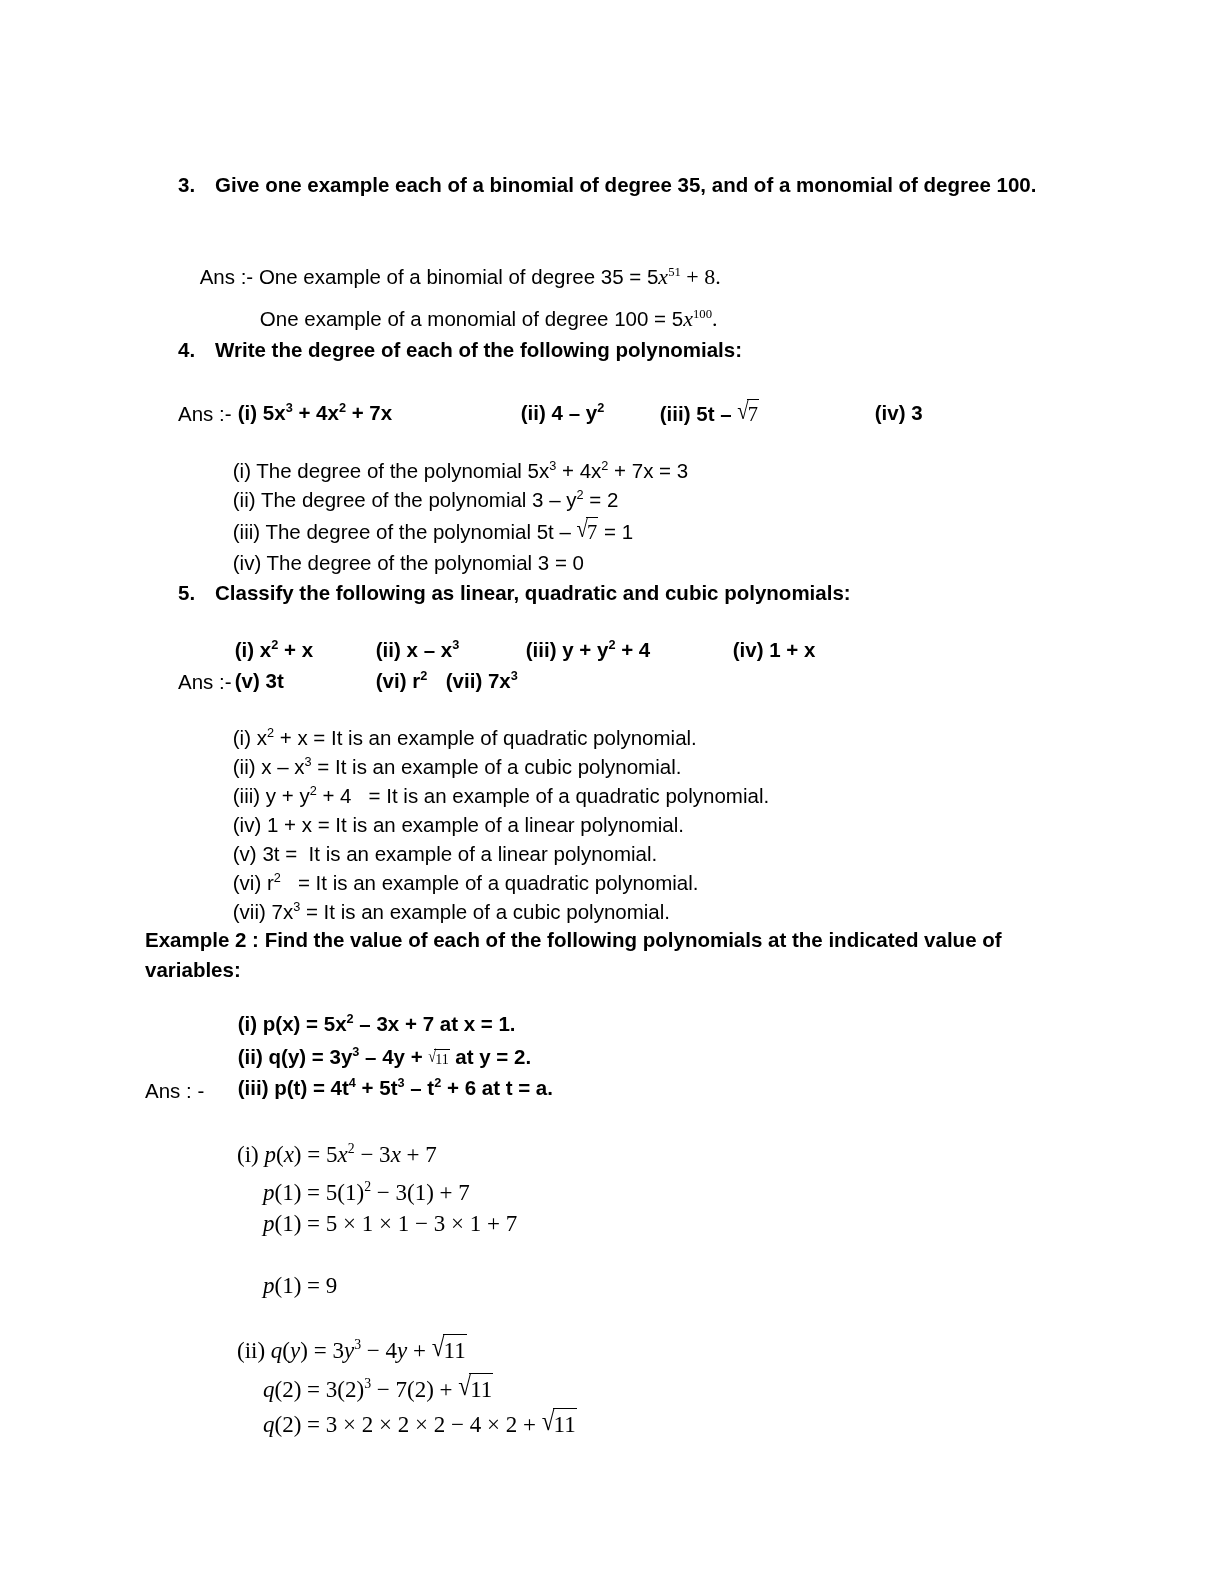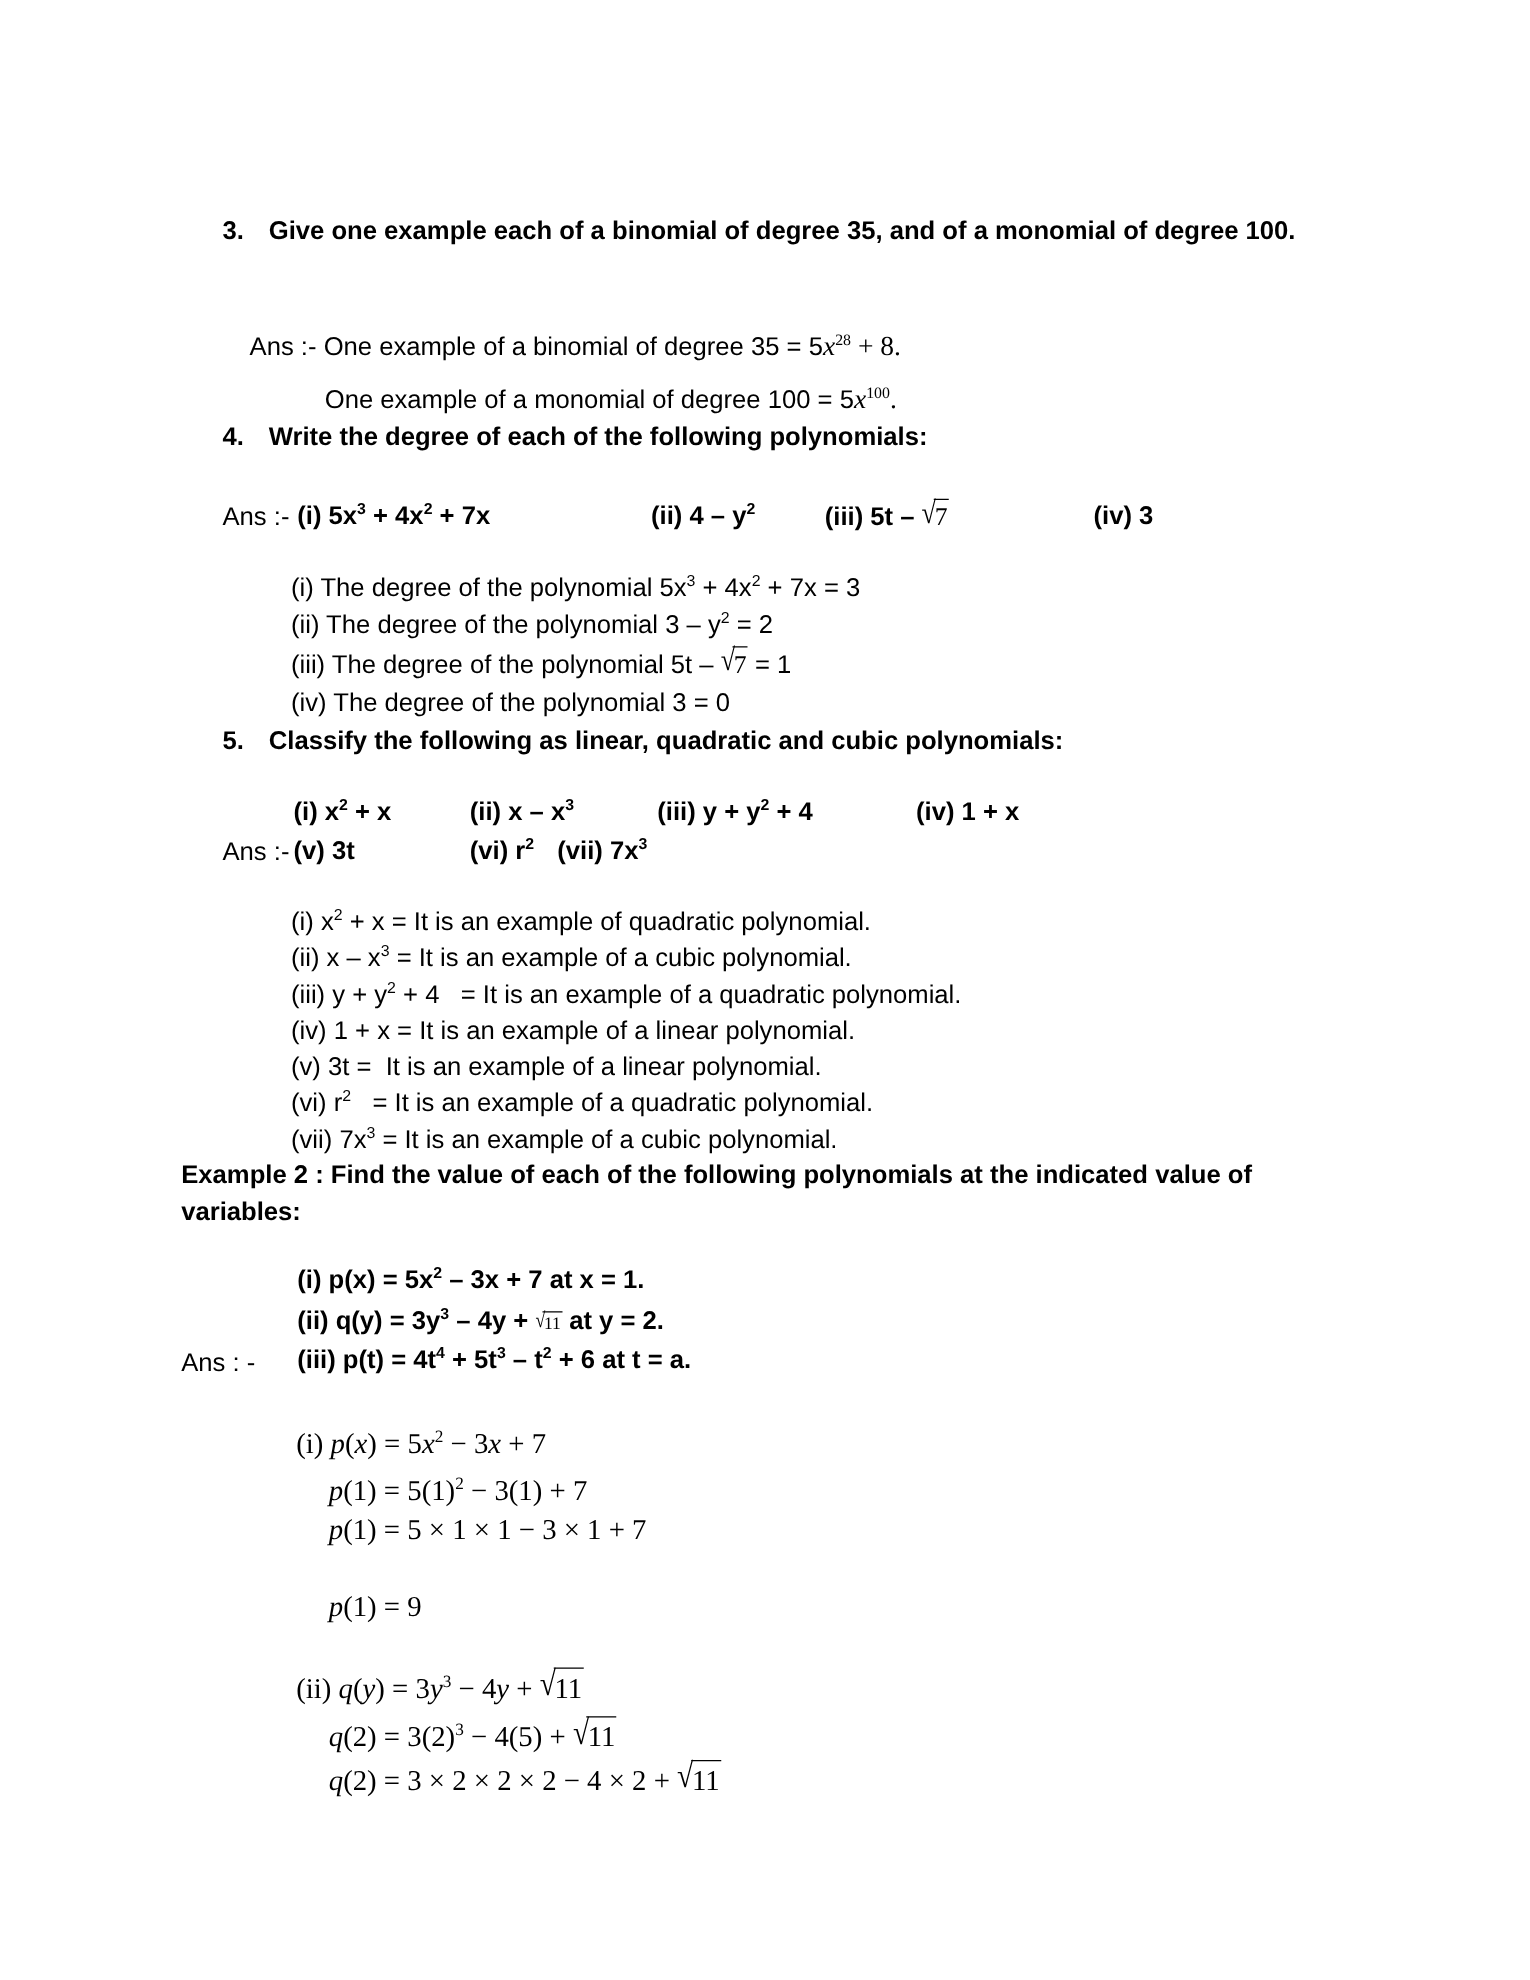--- a/index.html
+++ b/index.html
@@ -98,21 +98,21 @@
 <body>
 
 <div class="page">
 
   <div class="qrow" style="left:178px; top:170px; width:870px;">
     <span class="qnum">3.</span>
     <span class="qtext">Give one example each of a binomial of degree 35, and of a monomial of degree 100.</span>
   </div>
 
   <div class="line" style="left:178px; top:234px;">
-    <span>Ans :-</span><span> </span><span>One example of a binomial of degree 35 = 5</span><span class="serif" style="font-style:italic; font-size:22px;">x</span><sup class="ex serif">28</sup><span class="serif" style="font-size:22px;"> + 8.</span>
+    <span>Ans :-</span><span> </span><span>One example of a binomial of degree 35 = 5</span><span class="serif" style="font-style:italic; font-size:22px;">x</span><sup class="ex serif">51</sup><span class="serif" style="font-size:22px;"> + 8.</span>
   </div>
 
   <div class="line" style="left:237px; top:276px;">
     <span>One example of a monomial of degree 100 = 5</span><span class="serif" style="font-style:italic; font-size:22px;">x</span><sup class="ex serif">100</sup><span class="serif" style="font-size:22px;">.</span>
   </div>
 
   <div class="qrow" style="left:178px; top:335px; width:870px;">
     <span class="qnum">4.</span>
     <span class="qtext">Write the degree of each of the following polynomials:</span>
   </div>
@@ -226,20 +226,20 @@
 
   <div class="math" style="left:240px; top:1241px;">
     <span class="mvar">p</span><span class="up">(</span><span class="up">1</span><span class="up">)</span><span class="up"> = 9</span>
   </div>
 
   <div class="math" style="left:214px; top:1304px;">
     <span class="up">(ii)</span><span> </span><span class="mvar">q</span><span class="up">(</span><span class="mvar">y</span><span class="up">)</span><span class="up"> = 3</span><span class="mvar">y</span><sup class="ex up">3</sup><span class="up"><span class="up"> − 4</span><span class="mvar">y</span><span class="up"> + </span></span><span class="sqrt"><span class="rad">√</span><span class="rcontent">11</span></span>
   </div>
 
   <div class="math" style="left:240px; top:1343px;">
-    <span class="mvar">q</span><span class="up">(</span><span class="up">2</span><span class="up">)</span><span class="up"> = 3(2)</span><sup class="ex up">3</sup><span class="up"> − 4(5) + </span><span class="sqrt"><span class="rad">√</span><span class="rcontent">11</span></span>
+    <span class="mvar">q</span><span class="up">(</span><span class="up">2</span><span class="up">)</span><span class="up"> = 3(2)</span><sup class="ex up">3</sup><span class="up"> − 7(2) + </span><span class="sqrt"><span class="rad">√</span><span class="rcontent">11</span></span>
   </div>
 
   <div class="math" style="left:240px; top:1378px;">
     <span class="mvar">q</span><span class="up">(</span><span class="up">2</span><span class="up">)</span><span class="up"> = 3 × 2 × 2 × 2 − 4 × 2 + </span><span class="sqrt"><span class="rad">√</span><span class="rcontent">11</span></span>
   </div>
 
 </div>
 
 </body></html>

